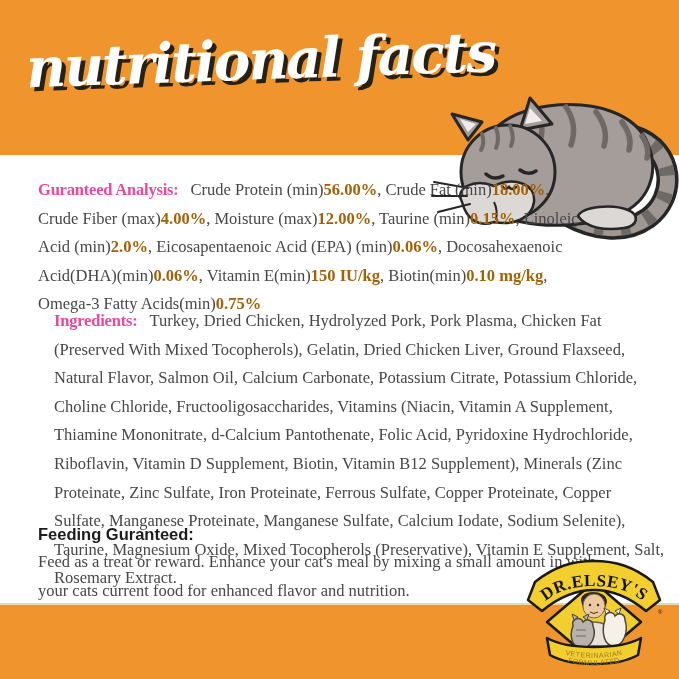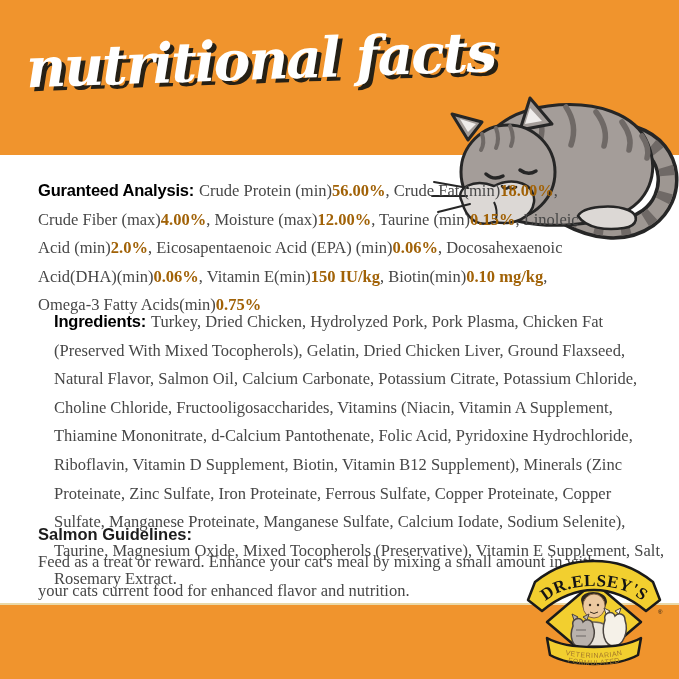--- a/index.html
+++ b/index.html
@@ -21,22 +21,22 @@
     font-size:55px;letter-spacing:-2px;color:#ffffff;
     text-shadow:4px 4px 0 #262015;transform:rotate(-2deg);
     white-space:nowrap;
   }
   .cat-wrap{position:absolute;left:418px;top:70px;width:261px;height:240px;}
   .para{
     position:absolute;margin:0;font-size:16.5px;line-height:28.6px;color:#474747;
     text-align:left;
   }
   .para .h{
-    font-family:Liberation Sans, sans-serif;font-weight:700;color:#000000;
-    letter-spacing:-0.2px;margin-right:5px;
+    font-family:Liberation Serif, serif;font-weight:700;color:#ec4899;
+    letter-spacing:-0.2px;margin-right:12px;
   }
   .seg-bold{font-weight:bold;color:#a16207;}
   #ga{left:38px;top:176px;width:548px;}
   #ing{left:54px;top:307px;width:612px;}
   #feedlabel{left:38px;top:520px;width:300px;font-family:"Liberation Sans",sans-serif;
     font-weight:700;color:#1c1c1c;font-size:16.5px;line-height:28px;margin:0;position:absolute;}
   #feed{left:38px;top:548px;width:565px;}
   .logo-wrap{position:absolute;left:523px;top:556px;width:142px;height:112px;}
 </style>
 </head>
@@ -99,21 +99,21 @@
   </div>
 
   <p class="para" id="ga">
     <span class="h">Guranteed Analysis:</span><span><span>Crude Protein (min)</span><span class="seg-bold">56.00%</span><span>, Crude Fat (min)</span><span class="seg-bold">18.00%</span><span>, Crude Fiber (max)</span><span class="seg-bold">4.00%</span><span>, Moisture (max)</span><span class="seg-bold">12.00%</span><span>, Taurine (min)</span><span class="seg-bold">0.15%</span><span>, Linoleic Acid (min)</span><span class="seg-bold">2.0%</span><span>, Eicosapentaenoic Acid (EPA) (min)</span><span class="seg-bold">0.06%</span><span>, Docosahexaenoic Acid(DHA)(min)</span><span class="seg-bold">0.06%</span><span>, Vitamin E(min)</span><span class="seg-bold">150 IU/kg</span><span>, Biotin(min)</span><span class="seg-bold">0.10 mg/kg</span><span>, Omega-3 Fatty Acids(min)</span><span class="seg-bold">0.75%</span></span>
   </p>
 
   <p class="para" id="ing">
     <span class="h">Ingredients:</span><span>Turkey, Dried Chicken, Hydrolyzed Pork, Pork Plasma, Chicken Fat (Preserved With Mixed Tocopherols), Gelatin, Dried Chicken Liver, Ground Flaxseed, Natural Flavor, Salmon Oil, Calcium Carbonate, Potassium Citrate, Potassium Chloride, Choline Chloride, Fructooligosaccharides, Vitamins (Niacin, Vitamin A Supplement, Thiamine Mononitrate, d-Calcium Pantothenate, Folic Acid, Pyridoxine Hydrochloride, Riboflavin, Vitamin D Supplement, Biotin, Vitamin B12 Supplement), Minerals (Zinc Proteinate, Zinc Sulfate, Iron Proteinate, Ferrous Sulfate, Copper Proteinate, Copper Sulfate, Manganese Proteinate, Manganese Sulfate, Calcium Iodate, Sodium Selenite), Taurine, Magnesium Oxide, Mixed Tocopherols (Preservative), Vitamin E Supplement, Salt, Rosemary Extract.</span>
   </p>
 
-  <p id="feedlabel">Salmon Guidelines:</p>
+  <p id="feedlabel">Feeding Guranteed:</p>
   <p class="para" id="feed">Feed as a treat or reward. Enhance your cat's meal by mixing a small amount in with your cats current food for enhanced flavor and nutrition.</p>
 
   <div class="band-bottom"></div>
 
   <div class="logo-wrap">
     <svg width="142" height="112" viewBox="0 0 142 112" xmlns="http://www.w3.org/2000/svg">
       <defs>
         <path id="lgArc" d="M20,48 C40,24 102,24 122,48"></path>
         <path id="ribArc1" d="M30,95 C52,104 90,104 112,95"></path>
         <path id="ribArc2" d="M34,103 C55,111 87,111 108,103"></path>

